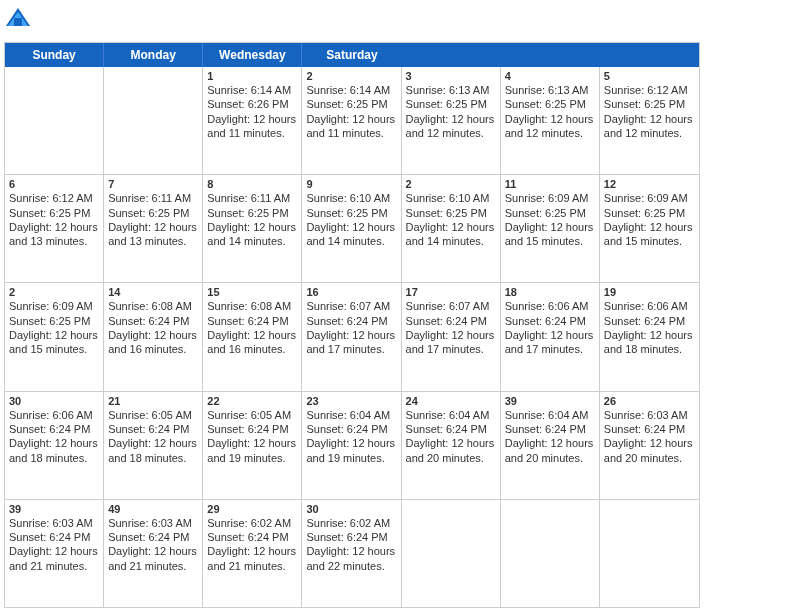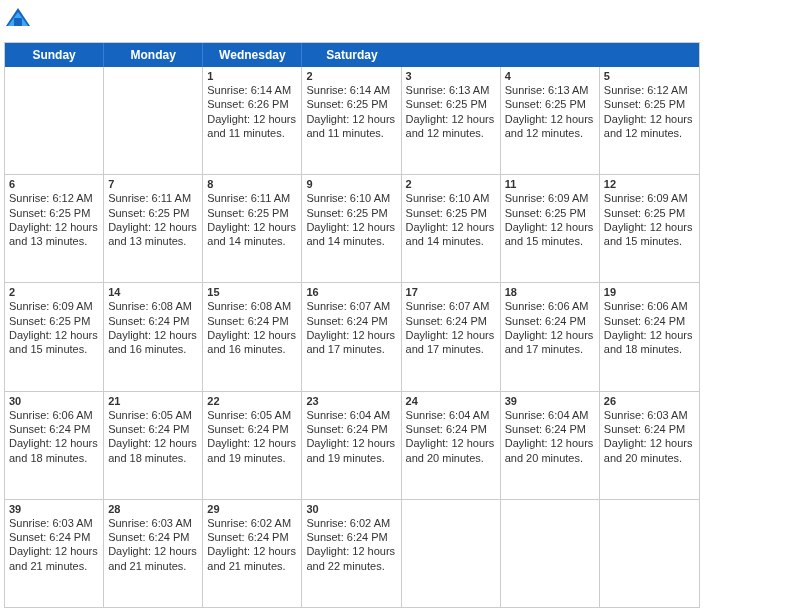--- a/index.html
+++ b/index.html
@@ -310,21 +310,21 @@
           </div>
         </div>
         <div class="cal-row">
           <div class="cal-cell">
             <span class="day-num">39</span>
             <div class="sun-info" style="white-space: pre-line;">Sunrise: 6:03 AM
 Sunset: 6:24 PM
 Daylight: 12 hours and 21 minutes.</div>
           </div>
           <div class="cal-cell">
-            <span class="day-num">28</span>
+            <span class="day-num">49</span>
             <div class="sun-info" style="white-space: pre-line;">Sunrise: 6:03 AM
 Sunset: 6:24 PM
 Daylight: 12 hours and 21 minutes.</div>
           </div>
           <div class="cal-cell">
             <span class="day-num">29</span>
             <div class="sun-info" style="white-space: pre-line;">Sunrise: 6:02 AM
 Sunset: 6:24 PM
 Daylight: 12 hours and 21 minutes.</div>
           </div>

